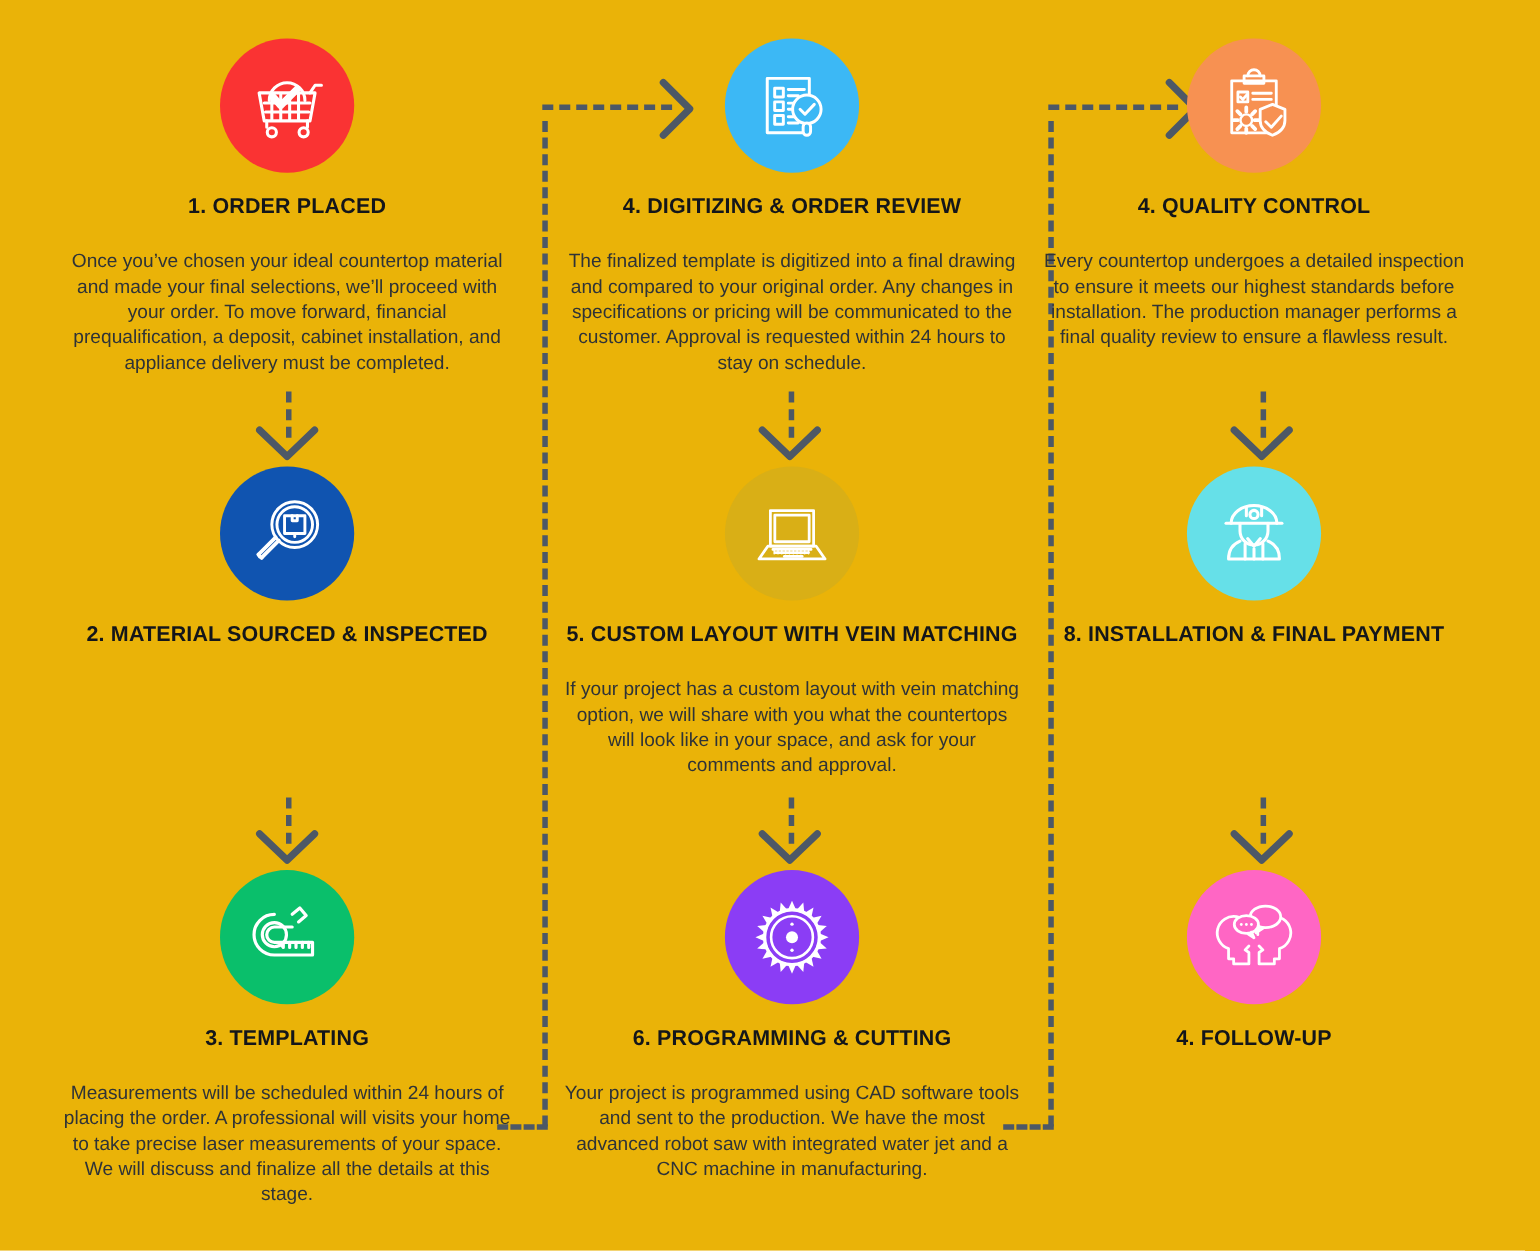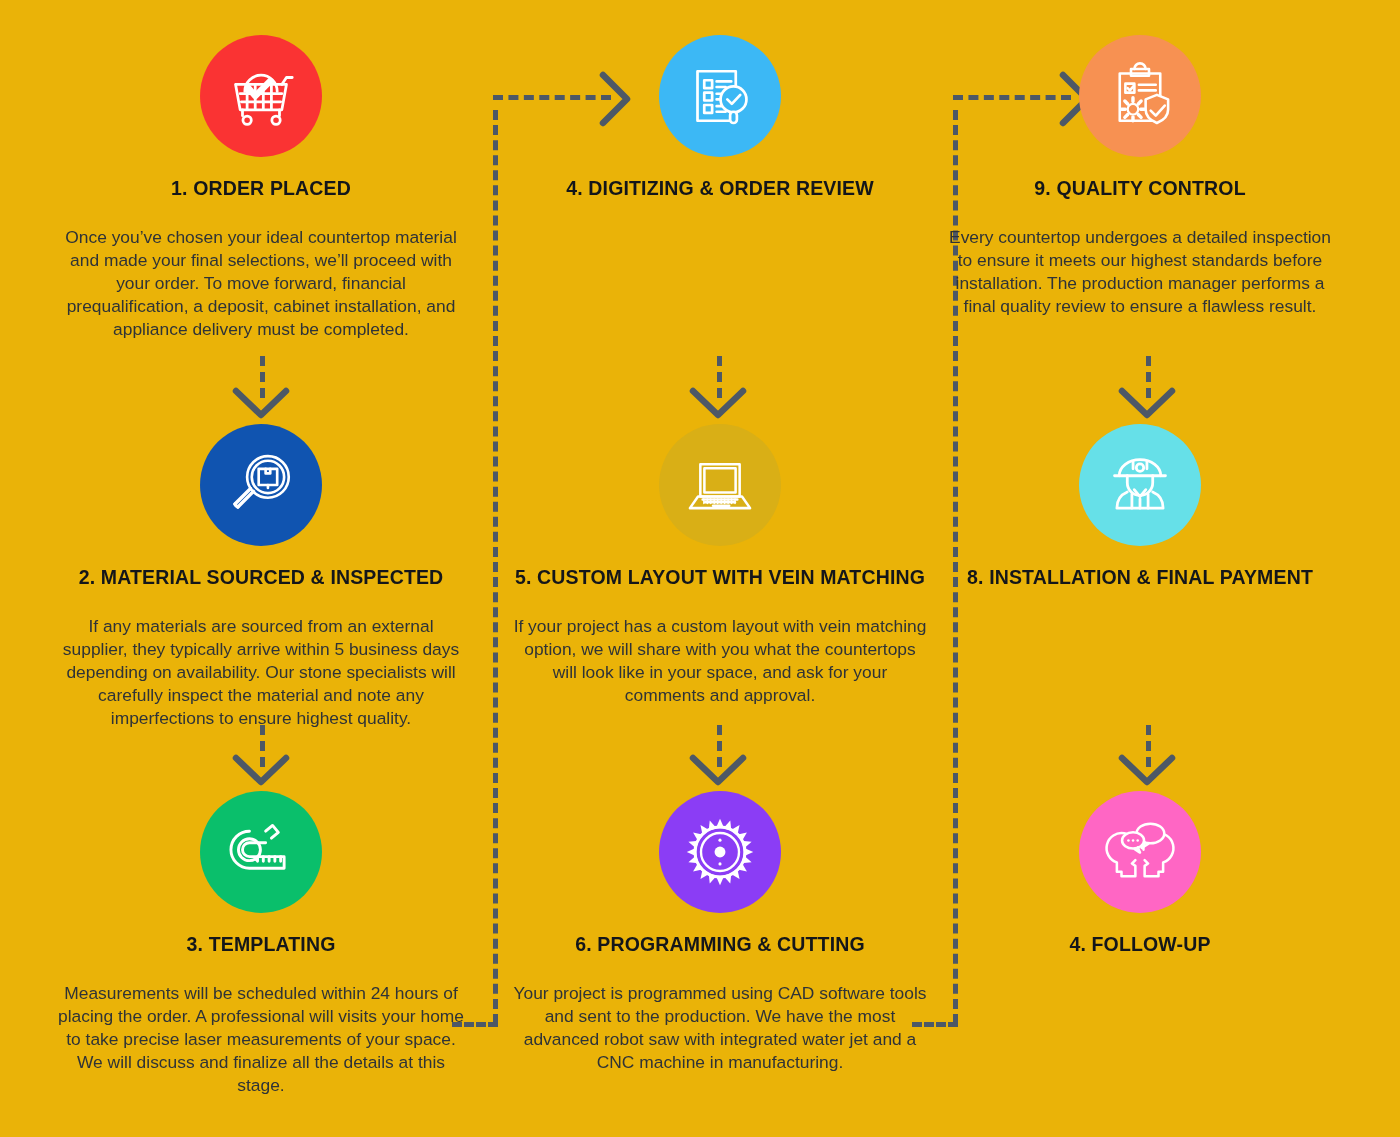--- a/index.html
+++ b/index.html
@@ -127,21 +127,20 @@
           <rect x="30" y="18" width="16" height="14"></rect>
           <path d="M36 18 v4 h4 v-4"></path>
           <path d="M38 32 v2.5"></path>
           <path d="M25.5 37.5 L12 51" stroke-width="3"></path>
           <path d="M23 35 L9.5 48.5" stroke-width="3"></path>
           <path d="M9.5 48.5 a4.4 4.4 0 0 0 2.5 2.5" stroke-width="3"></path>
         </svg>
       </span>
     </div>
     <div class="step-title">2. MATERIAL SOURCED &amp; INSPECTED</div>
-    <div class="step-body">If any materials are sourced from an external supplier, they typically arrive within 5 business days depending on availability. Our stone specialists will carefully inspect the material and note any imperfections to ensure highest quality.</div>
   </div>
 
   <div class="dash-v" style="left:260px; top:725px; height:42px;"></div>
   <svg style="position:absolute;left:232px;top:753px" width="58" height="34" viewBox="0 0 58 34">
     <path d="M4 5 L29 29 L54 5" fill="none" stroke="#4D5866" stroke-width="6.5" stroke-linecap="round" stroke-linejoin="round"></path>
   </svg>
 
   <div class="step c1 col1 rowC">
     <div class="icon-circle" style="background:#0ABF6B">
       <span>
@@ -176,20 +175,21 @@
           <path d="M29 19 h13 M29 24 h8"></path>
           <path d="M29 30 h13 M29 35 h8"></path>
           <path d="M29 41 h13 M29 46 h8"></path>
           <circle cx="44" cy="35" r="11.5" fill="#3CB8F5"></circle>
           <path d="M38.5 35 l4 4 l7.5 -8"></path>
           <rect x="41" y="46" width="6" height="10" rx="3" fill="#3CB8F5"></rect>
         </svg>
       </span>
     </div>
     <div class="step-title">4. DIGITIZING &amp; ORDER REVIEW</div>
+    <div class="step-body">The finalized template is digitized into a final drawing and compared to your original order. Any changes in specifications or pricing will be communicated to the customer. Approval is requested within 24 hours to stay on schedule.</div>
   </div>
 
   <div class="dash-v" style="left:717px; top:356px; height:42px;"></div>
   <svg style="position:absolute;left:689px;top:386px" width="58" height="34" viewBox="0 0 58 34">
     <path d="M4 5 L29 29 L54 5" fill="none" stroke="#4D5866" stroke-width="6.5" stroke-linecap="round" stroke-linejoin="round"></path>
   </svg>
 
   <div class="step c2 col2 rowB">
     <div class="icon-circle" style="background:#D9AF16">
       <span>
@@ -273,21 +273,21 @@
             <circle cx="15" cy="15" r="5.5"></circle>
             <path d="M15 3 v4 M15 23 v4 M3 15 h4 M23 15 h4
                      M6.5 6.5 l3 3 M20.5 20.5 l3 3
                      M23.5 6.5 l-3 3 M9.5 20.5 l-3 3" stroke-width="3.6"></path>
           </g>
           <path d="M47 31 l10 4 v9 c0 6 -5 10 -10 12 c-5 -2 -10 -6 -10 -12 v-9 z" fill="#F79152"></path>
           <path d="M41.5 45 l4.5 4.5 l8 -9"></path>
         </svg>
       </span>
     </div>
-    <div class="step-title">9. QUALITY CONTROL</div>
+    <div class="step-title">4. QUALITY CONTROL</div>
     <div class="step-body">Every countertop undergoes a detailed inspection to ensure it meets our highest standards before installation. The production manager performs a final quality review to ensure a flawless result.</div>
   </div>
 
   <div class="dash-v" style="left:1146px; top:356px; height:42px;"></div>
   <svg style="position:absolute;left:1118px;top:386px" width="58" height="34" viewBox="0 0 58 34">
     <path d="M4 5 L29 29 L54 5" fill="none" stroke="#4D5866" stroke-width="6.5" stroke-linecap="round" stroke-linejoin="round"></path>
   </svg>
 
   <div class="step c3 col3 rowB">
     <div class="icon-circle" style="background:#66E0E8">

